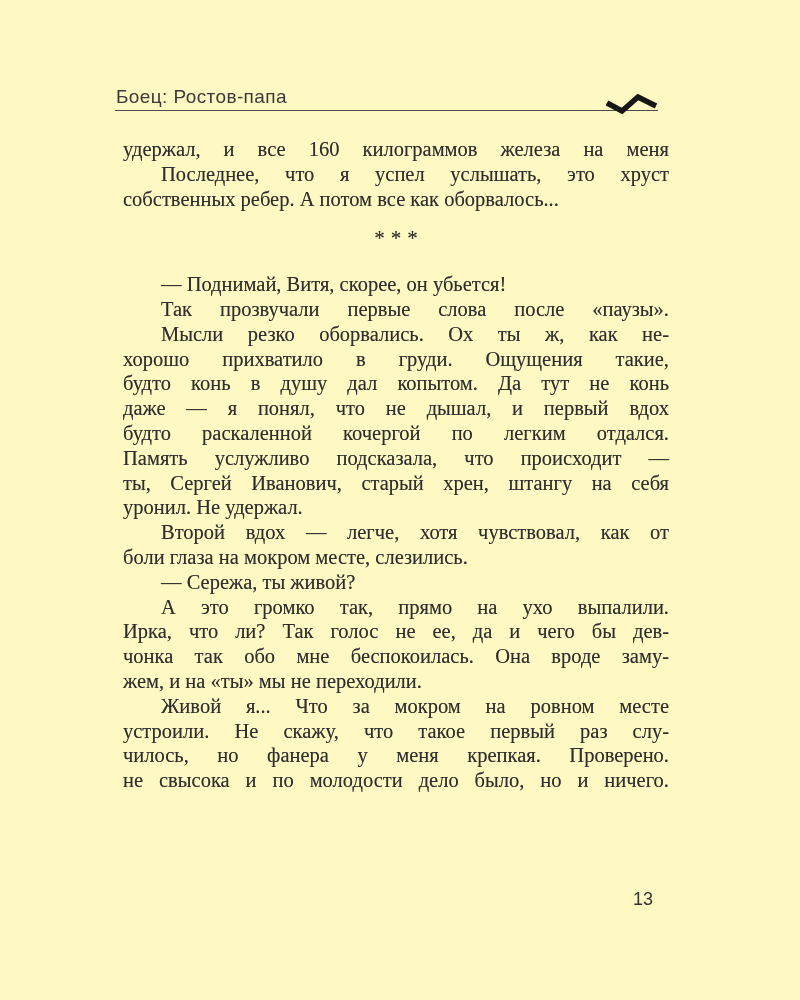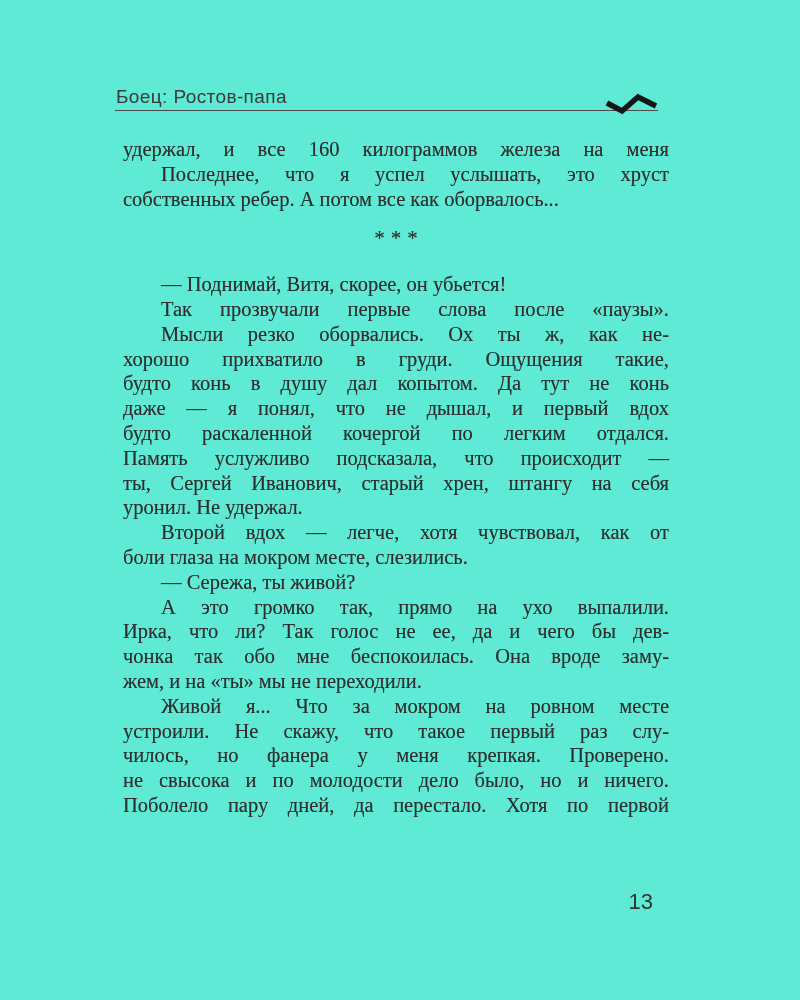--- a/index.html
+++ b/index.html
@@ -4,21 +4,21 @@
 <style>
   html, body {
     margin: 0;
     padding: 0;
     background: #ffffff;
   }
   .page {
     position: relative;
     width: 800px;
     height: 1000px;
-    background: #5eead4;
+    background: #fef9c3;
     overflow: hidden;
   }
   .header-title {
     position: absolute;
     left: 116px;
     top: 86px;
     width: 545px;
     font-family: "Liberation Sans", sans-serif;
     font-size: 19px;
     letter-spacing: 0.4px;
@@ -69,21 +69,21 @@
   }
   .page-number {
     position: absolute;
     left: 115px;
     top: 889px;
     width: 546px;
     text-align: right;
     padding-right: 8px;
     box-sizing: border-box;
     font-family: "Liberation Sans", sans-serif;
-    font-size: 22px;
+    font-size: 18px;
     color: #333333;
   }
 </style>
 </head>
 <body>
 
 <div class="page">
 
   <div class="header-title">Боец: Ростов-папа</div>
 
@@ -113,18 +113,17 @@
       <div class="line">боли глаза на мокром месте, слезились.</div>
       <div class="line ind">— Сережа, ты живой?</div>
       <div class="line jl ind">А это громко так, прямо на ухо выпалили.</div>
       <div class="line jl">Ирка, что ли? Так голос не ее, да и чего бы дев-</div>
       <div class="line jl">чонка так обо мне беспокоилась. Она вроде заму-</div>
       <div class="line">жем, и на «ты» мы не переходили.</div>
       <div class="line jl ind">Живой я... Что за мокром на ровном месте</div>
       <div class="line jl">устроили. Не скажу, что такое первый раз слу-</div>
       <div class="line jl">чилось, но фанера у меня крепкая. Проверено.</div>
       <div class="line jl">не свысока и по молодости дело было, но и ничего.</div>
-      <div class="line jl">Поболело пару дней, да перестало. Хотя по первой</div>
     </div>
 
   <div class="page-number">13</div>
 
 </div>
 
 </body></html>

